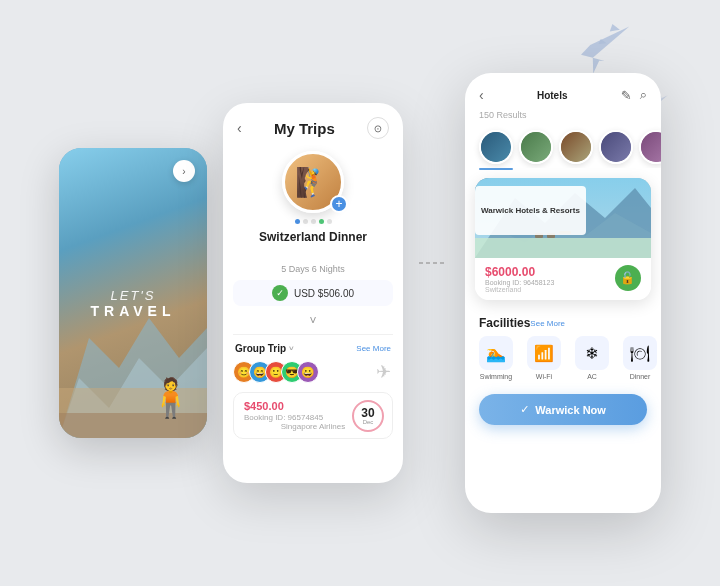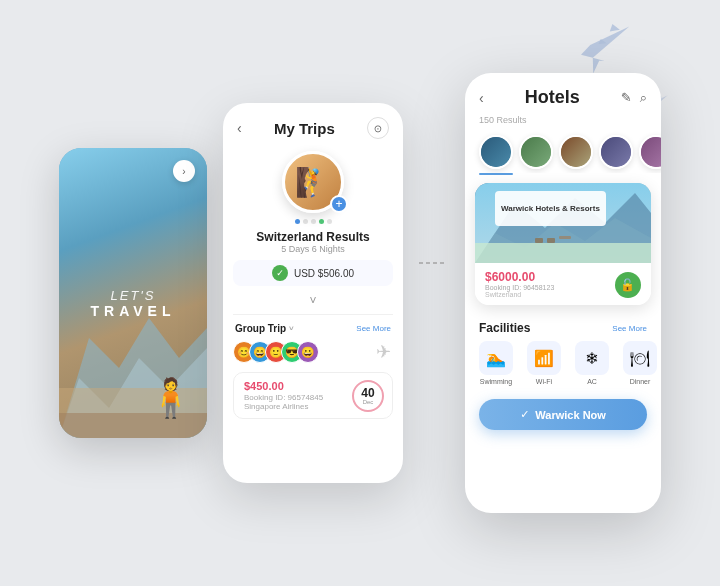--- a/index.html
+++ b/index.html
@@ -174,21 +174,21 @@
       text-align: center;
       font-size: 12px;
       font-weight: 700;
       color: #222;
       padding: 0 10px;
     }
     .package-days {
       text-align: center;
       font-size: 9px;
       color: #999;
-      margin-top: 0;
+      margin-top: 20px;
     }
     .price-row {
       display: flex;
       align-items: center;
       justify-content: center;
       gap: 6px;
       margin: 6px 10px;
       background: #f8f9ff;
       border-radius: 8px;
       padding: 5px 10px;
@@ -267,20 +267,21 @@
       color: #e74c6e;
     }
     .booking-id {
       font-size: 8px;
       color: #aaa;
       margin-top: 1px;
     }
     .booking-airline {
       font-size: 8px;
       color: #aaa;
+      text-align: center;
     }
     .date-badge {
       position: absolute;
       right: 8px;
       top: 50%;
       transform: translateY(-50%);
       width: 32px;
       height: 32px;
       border-radius: 50%;
       border: 2px solid #f0a0b0;
@@ -311,21 +312,21 @@
       display: flex;
       flex-direction: column;
     }
     .hotels-header {
       padding: 14px 14px 6px;
       display: flex;
       align-items: center;
       justify-content: space-between;
     }
     .hotels-title {
-      font-size: 18px;
+      font-size: 10px;
       font-weight: 700;
       color: #222;
     }
     .hotels-icons {
       display: flex;
       gap: 8px;
       align-items: center;
     }
     .icon-sm {
       font-size: 13px;
@@ -373,33 +374,33 @@
       width: 100%;
       height: 80px;
       background: linear-gradient(135deg, #4a7a9b 0%, #6aabca 40%, #8bc0d8 60%, #c8a87a 100%);
       position: relative;
       display: flex;
       align-items: flex-end;
     }
     .hotel-name-badge {
       position: absolute;
       top: 8px;
-      left: 20px;
+      left: 0;
       background: rgba(255,255,255,0.9);
       border-radius: 4px;
-      padding: 13px 6px;
+      padding: 20px 6px;
       font-size: 8px;
       font-weight: 600;
       color: #333;
     }
     .hotel-card-bottom {
       background: white;
       padding: 7px 10px;
       display: flex;
-      align-items: flex-end;
+      align-items: flex-start;
       justify-content: space-between;
     }
     .hotel-price-main {
       font-size: 12px;
       font-weight: 700;
       color: #e74c6e;
     }
     .hotel-booking-id {
       font-size: 7px;
       color: #aaa;
@@ -418,21 +419,20 @@
       justify-content: center;
       color: white;
       font-size: 12px;
     }
     .facilities-section {
       padding: 8px 14px 4px;
     }
     .facilities-header {
       display: flex;
       align-items: center;
-      justify-content: space-between;
       margin-bottom: 6px;
     }
     .facilities-title {
       font-size: 12px;
       font-weight: 700;
       color: #222;
     }
     .see-more-f {
       font-size: 8px;
       color: #4a90e2;
@@ -576,21 +576,21 @@
     </div>
 
     <div class="dots-row">
       <div class="dot" style="background:#4a90e2;"></div>
       <div class="dot" style="background:#e2e2e2;"></div>
       <div class="dot" style="background:#e2e2e2;"></div>
       <div class="dot" style="background:#50c878;"></div>
       <div class="dot" style="background:#e2e2e2;"></div>
     </div>
 
-    <div class="package-name">Switzerland Results</div>
+    <div class="package-name">Switzerland Dinner</div>
     <div class="package-days">5 Days 6 Nights</div>
 
     <div class="price-row">
       <div class="check-circle">✓</div>
       <span class="price-text">USD  $506.00</span>
     </div>
 
     <div class="chevron-down">˅</div>
     <div class="divider-line"></div>
 
@@ -611,21 +611,21 @@
         <div class="av-sm av-5">😀</div>
       </div>
       <div style="font-size:18px;color:#ccc;margin-left:6px;">✈</div>
     </div>
 
     <div class="booking-card">
       <div class="booking-price">$450.00</div>
       <div class="booking-id">Booking ID: 96574845</div>
       <div class="booking-airline">Singapore Airlines</div>
       <div class="date-badge">
-        <span class="date-num">40</span>
+        <span class="date-num">30</span>
         <span class="date-mon">Dec</span>
       </div>
     </div>
   </div>
 
   <div style="display:flex;align-items:center;margin-top:-60px;">
     <svg width="30" height="2" style="overflow:visible;">
       <line x1="0" y1="1" x2="28" y2="1" stroke="#aaa" stroke-width="1.5" stroke-dasharray="4,3"></line>
     </svg>
   </div>

